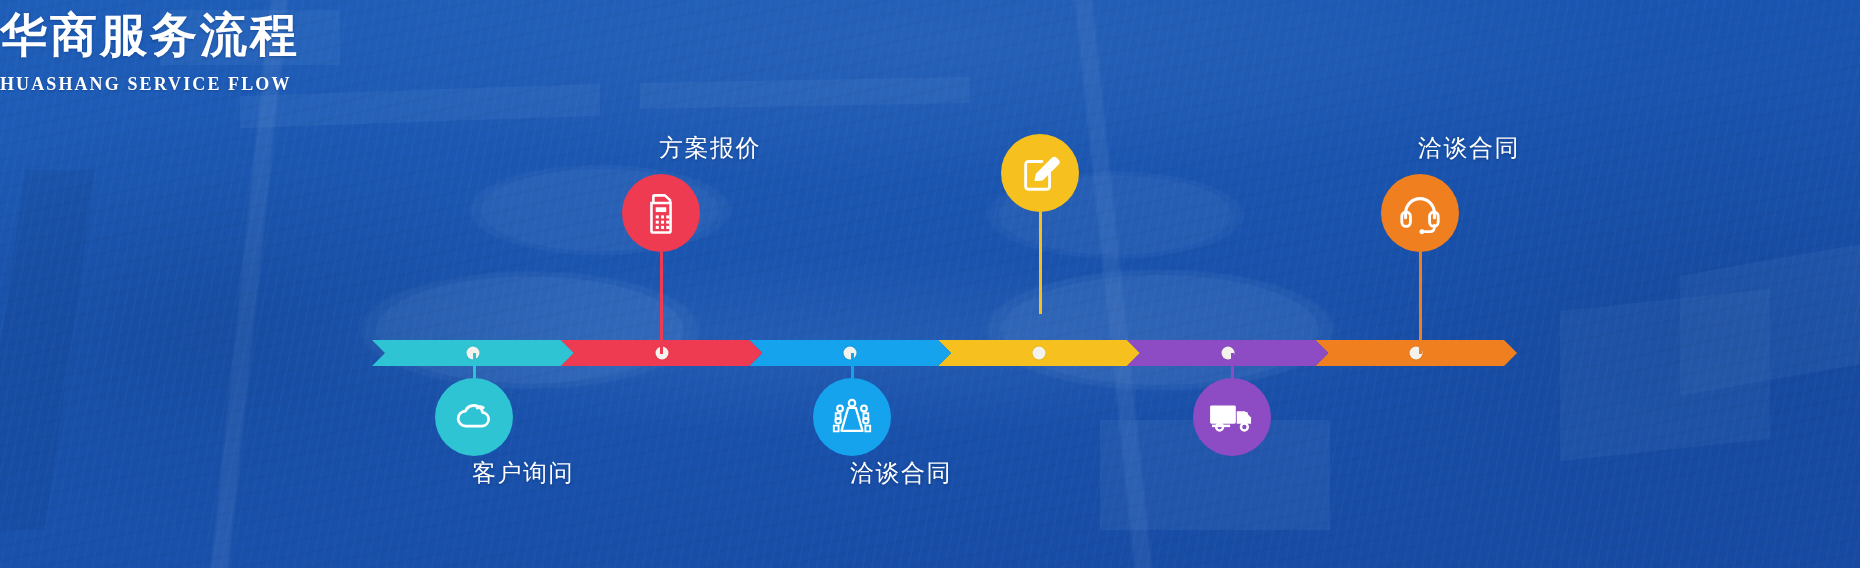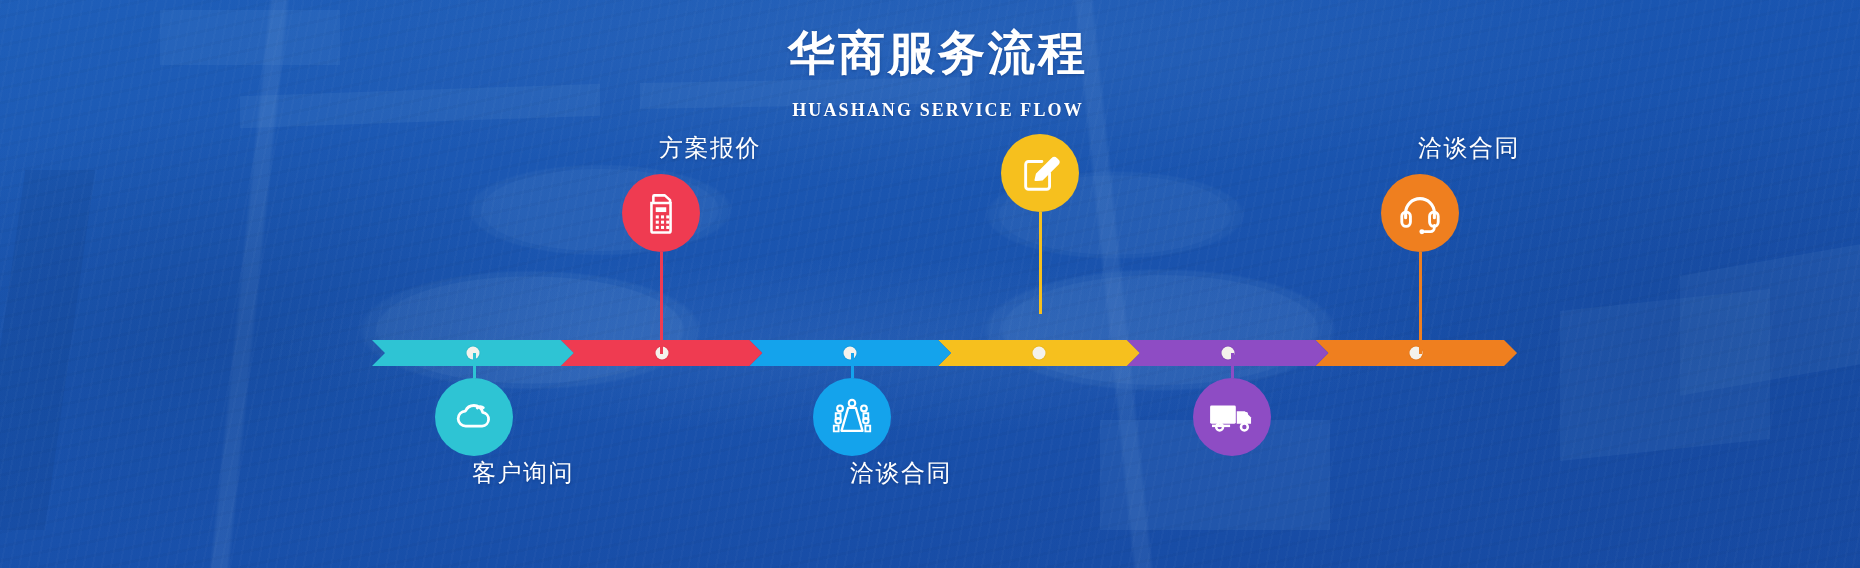--- a/index.html
+++ b/index.html
@@ -54,33 +54,33 @@
   .blk { position: absolute; background: rgba(150,190,235,.13); }
   .blk.d { background: rgba(12,48,110,.18); }
   
   #bg-wash {
     position: absolute; inset: 0;
     background: linear-gradient(180deg, rgba(23,84,180,.42) 0%, rgba(23,82,178,.34) 35%, rgba(22,76,170,.40) 100%);
   }
 
   
   #heading-block {
-    position: absolute; left: 0; right: 0; top: 24px;
-    text-align: center; z-index: 6; padding-left: 16px;
+    position: absolute; left: 0; right: 0; top: 6px;
+    z-index: 6;
   }
   #main-title {
     color: #ffffff;
     font-size: 47px;
     font-weight: 700;
     letter-spacing: 3px;
     line-height: 1.25;
     text-shadow: 0 1px 3px rgba(5,35,90,.35);
   }
   #sub-title {
-    margin-top: 17px;
+    margin-top: 9px;
     color: #ffffff;
     font-family: "Liberation Serif", "DejaVu Serif", serif;
     font-size: 18px;
     font-weight: 700;
     letter-spacing: 2.1px;
     text-shadow: 0 1px 2px rgba(5,35,90,.35);
   }
 
   
   #flow-bar {

